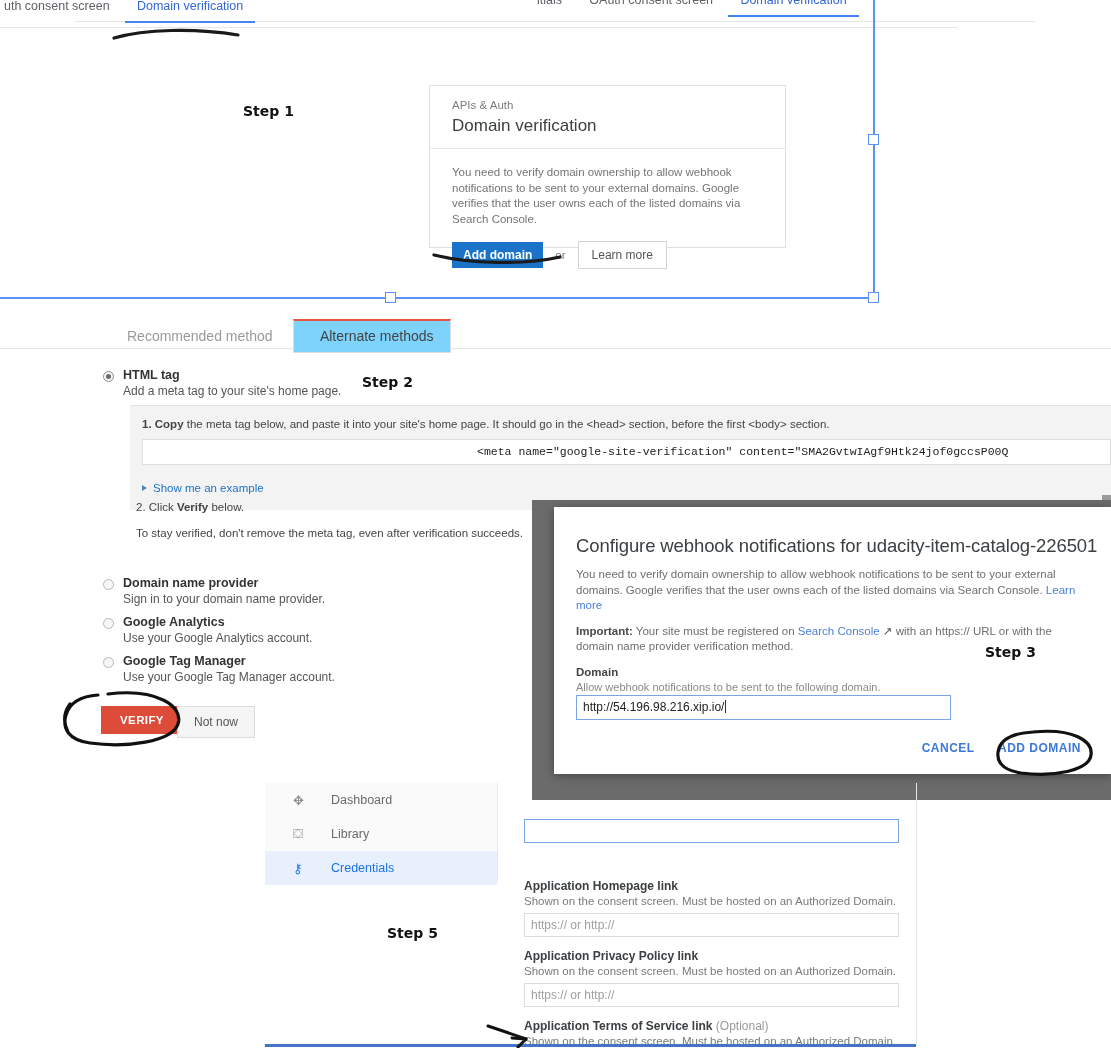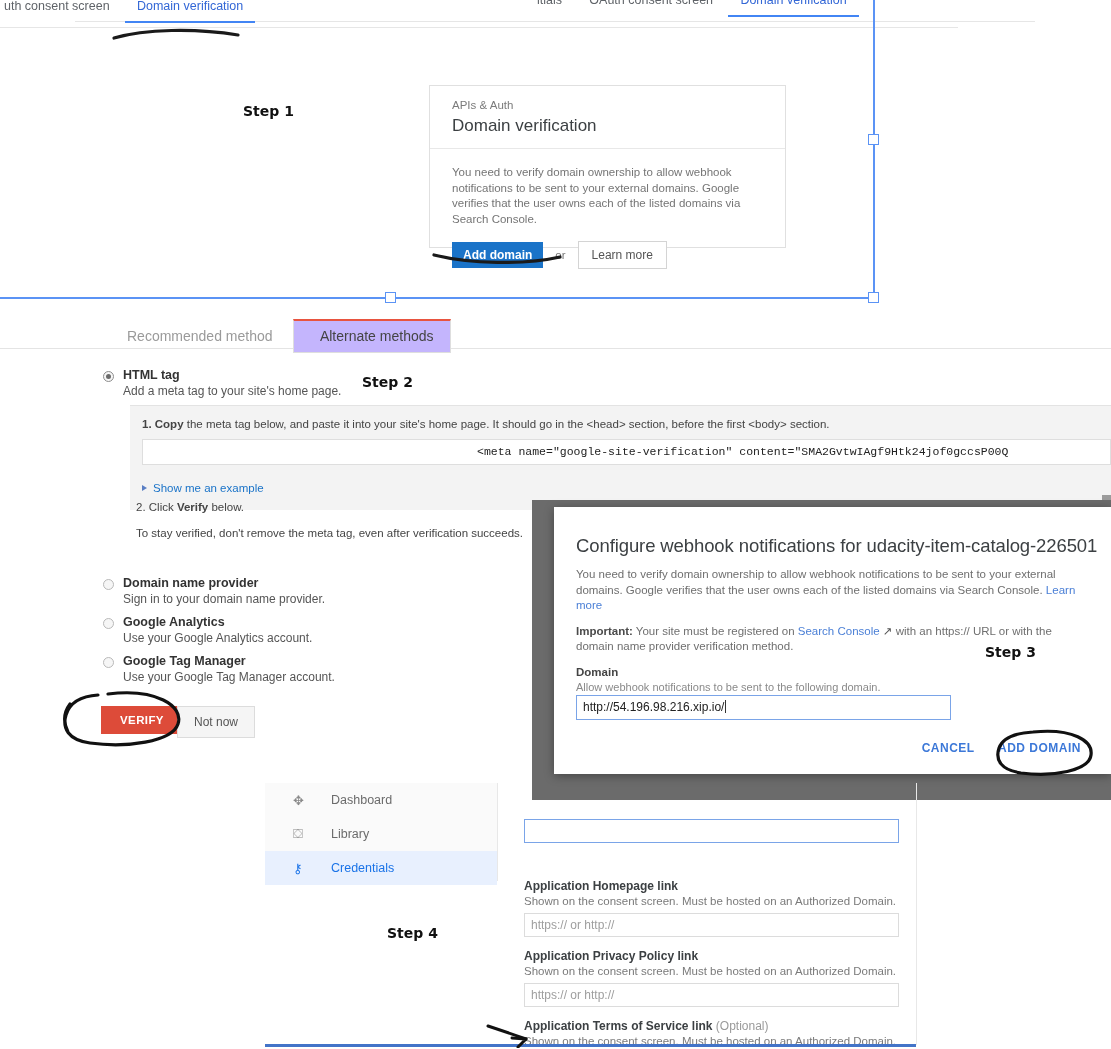--- a/index.html
+++ b/index.html
@@ -65,21 +65,21 @@
 
   
   #verify-panel { left:0px; top:305px; width:1111px; }
   .vtabs { position:absolute; left:110px; top:14px; height:30px; }
   .vtab {
     display:inline-block; font-size:14px; color:#9a9a9a;
     padding:6px 16px 7px 16px; line-height:18px;
     border:1px solid transparent; background:transparent; cursor:pointer;
   }
   .vtab.sel {
-    color:#444; background:#c4b5fd;
+    color:#444; background:#7dd3fc;
     border:1px solid #dedede; border-top:2.5px solid #e8543f;padding-left:26px;
   }
   .vtab-rule { position:absolute; left:0; top:43px; width:1111px; height:1px; background:#e4e4e4; }
 
   .radio {
     position:absolute; width:11px; height:11px; border-radius:50%;
     border:1px solid #b9b9b9; background:#f6f6f6;
   }
   .radio.on { border-color:#8d8d8d; }
   .radio.on::after {
@@ -326,21 +326,21 @@
     <span class="s4-txt">Library</span>
   </div>
   <div class="s4-nav sel">
     <span class="s4-ico">⚷</span>
     <span class="s4-txt">Credentials</span>
   </div>
 </div>
 
 <div class="vrule abs" style="left:916px; top:783px; height:262px;"></div>
 
-<div class="steplabel abs" style="left:387px; top:925px;">Step 4</div>
+<div class="steplabel abs" style="left:387px; top:925px;">Step 5</div>
 
 <div id="s4-form">
 
   <div class="f-group" style="height:48px;">
     <div class="f-inp focus" style="margin-top:24px;"></div>
   </div>
 
   <div class="f-group">
     <div class="f-lbl">Application Homepage link</div>
     <div class="f-sub">Shown on the consent screen. Must be hosted on an Authorized Domain.</div>

